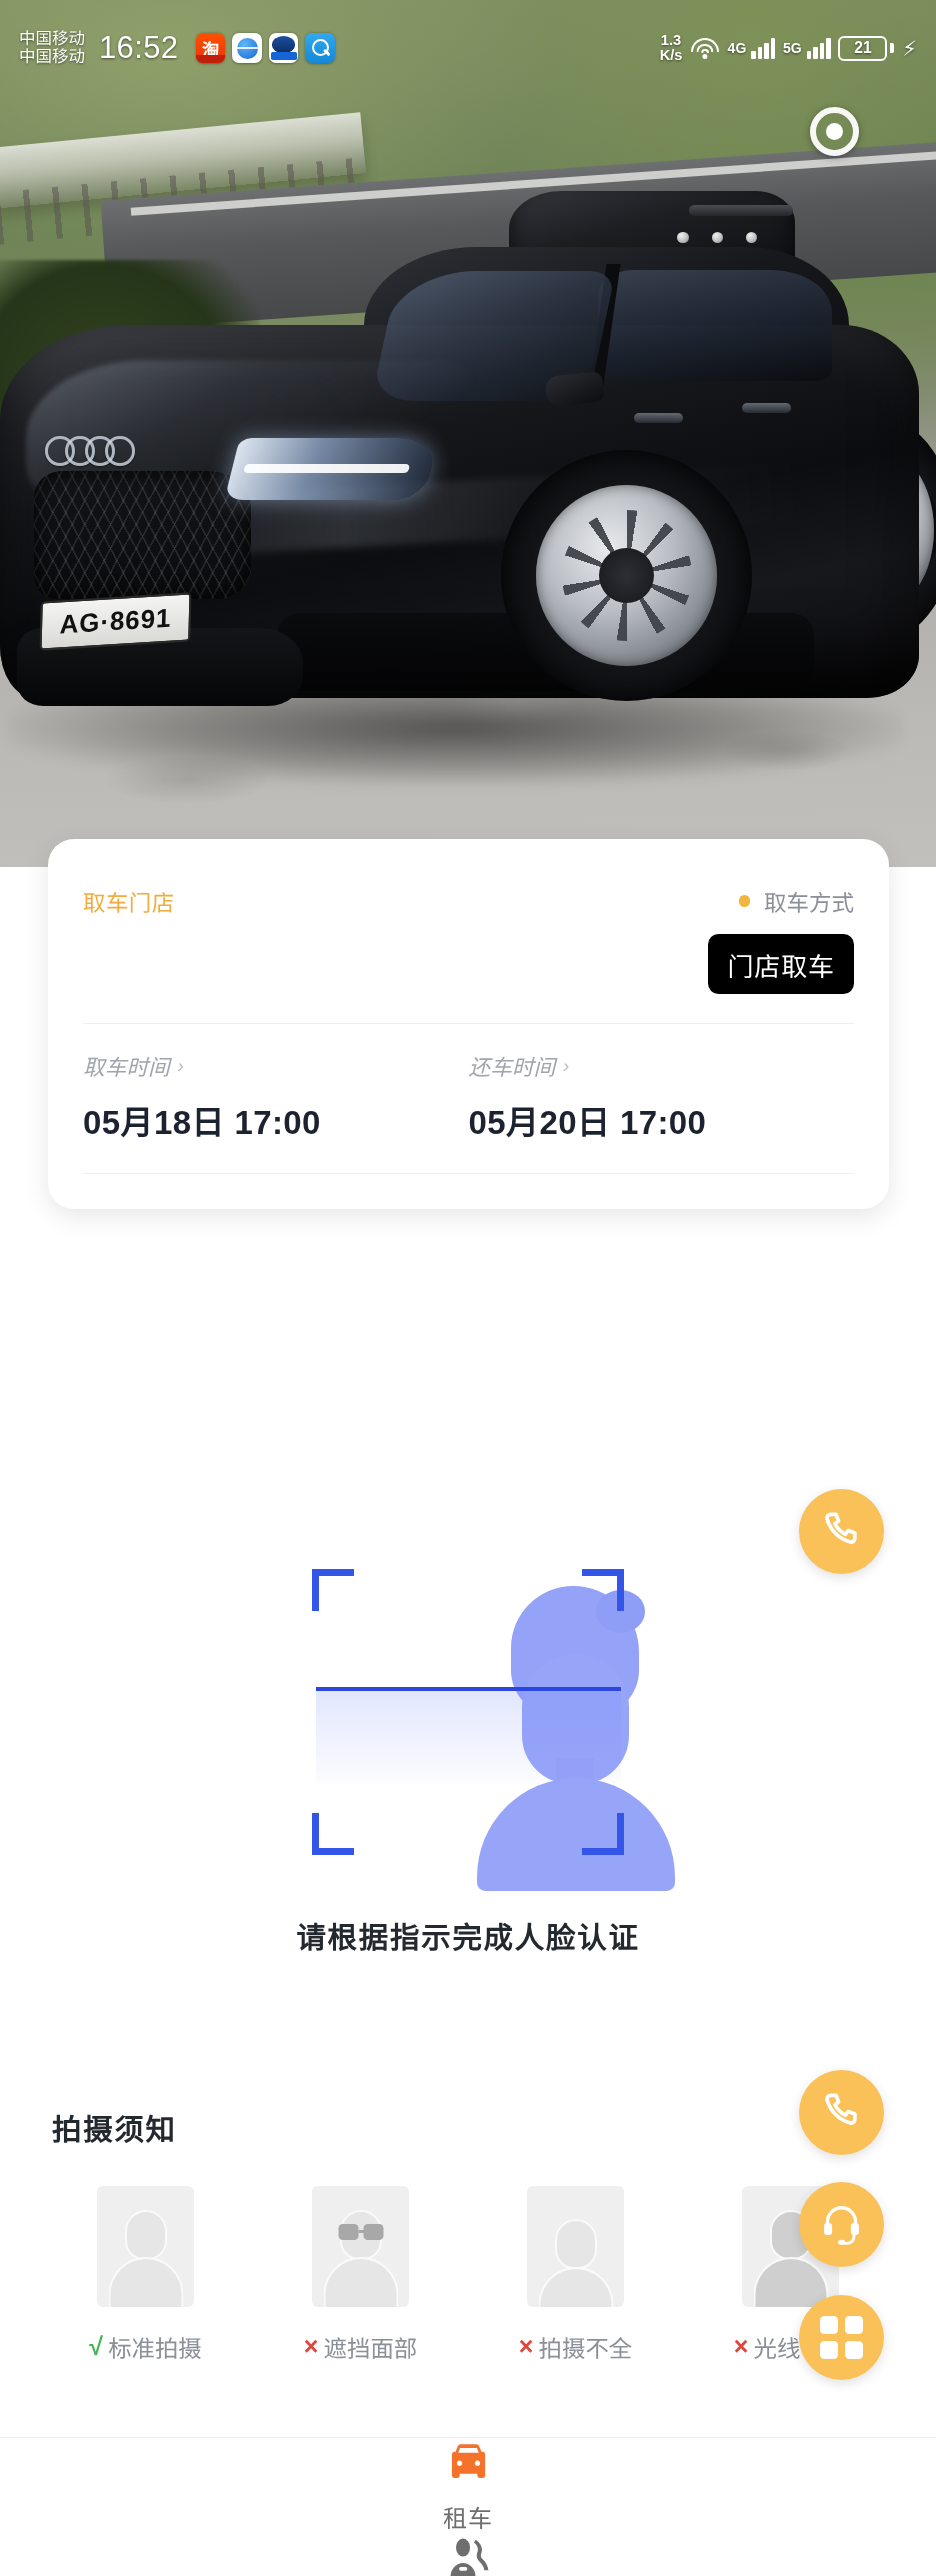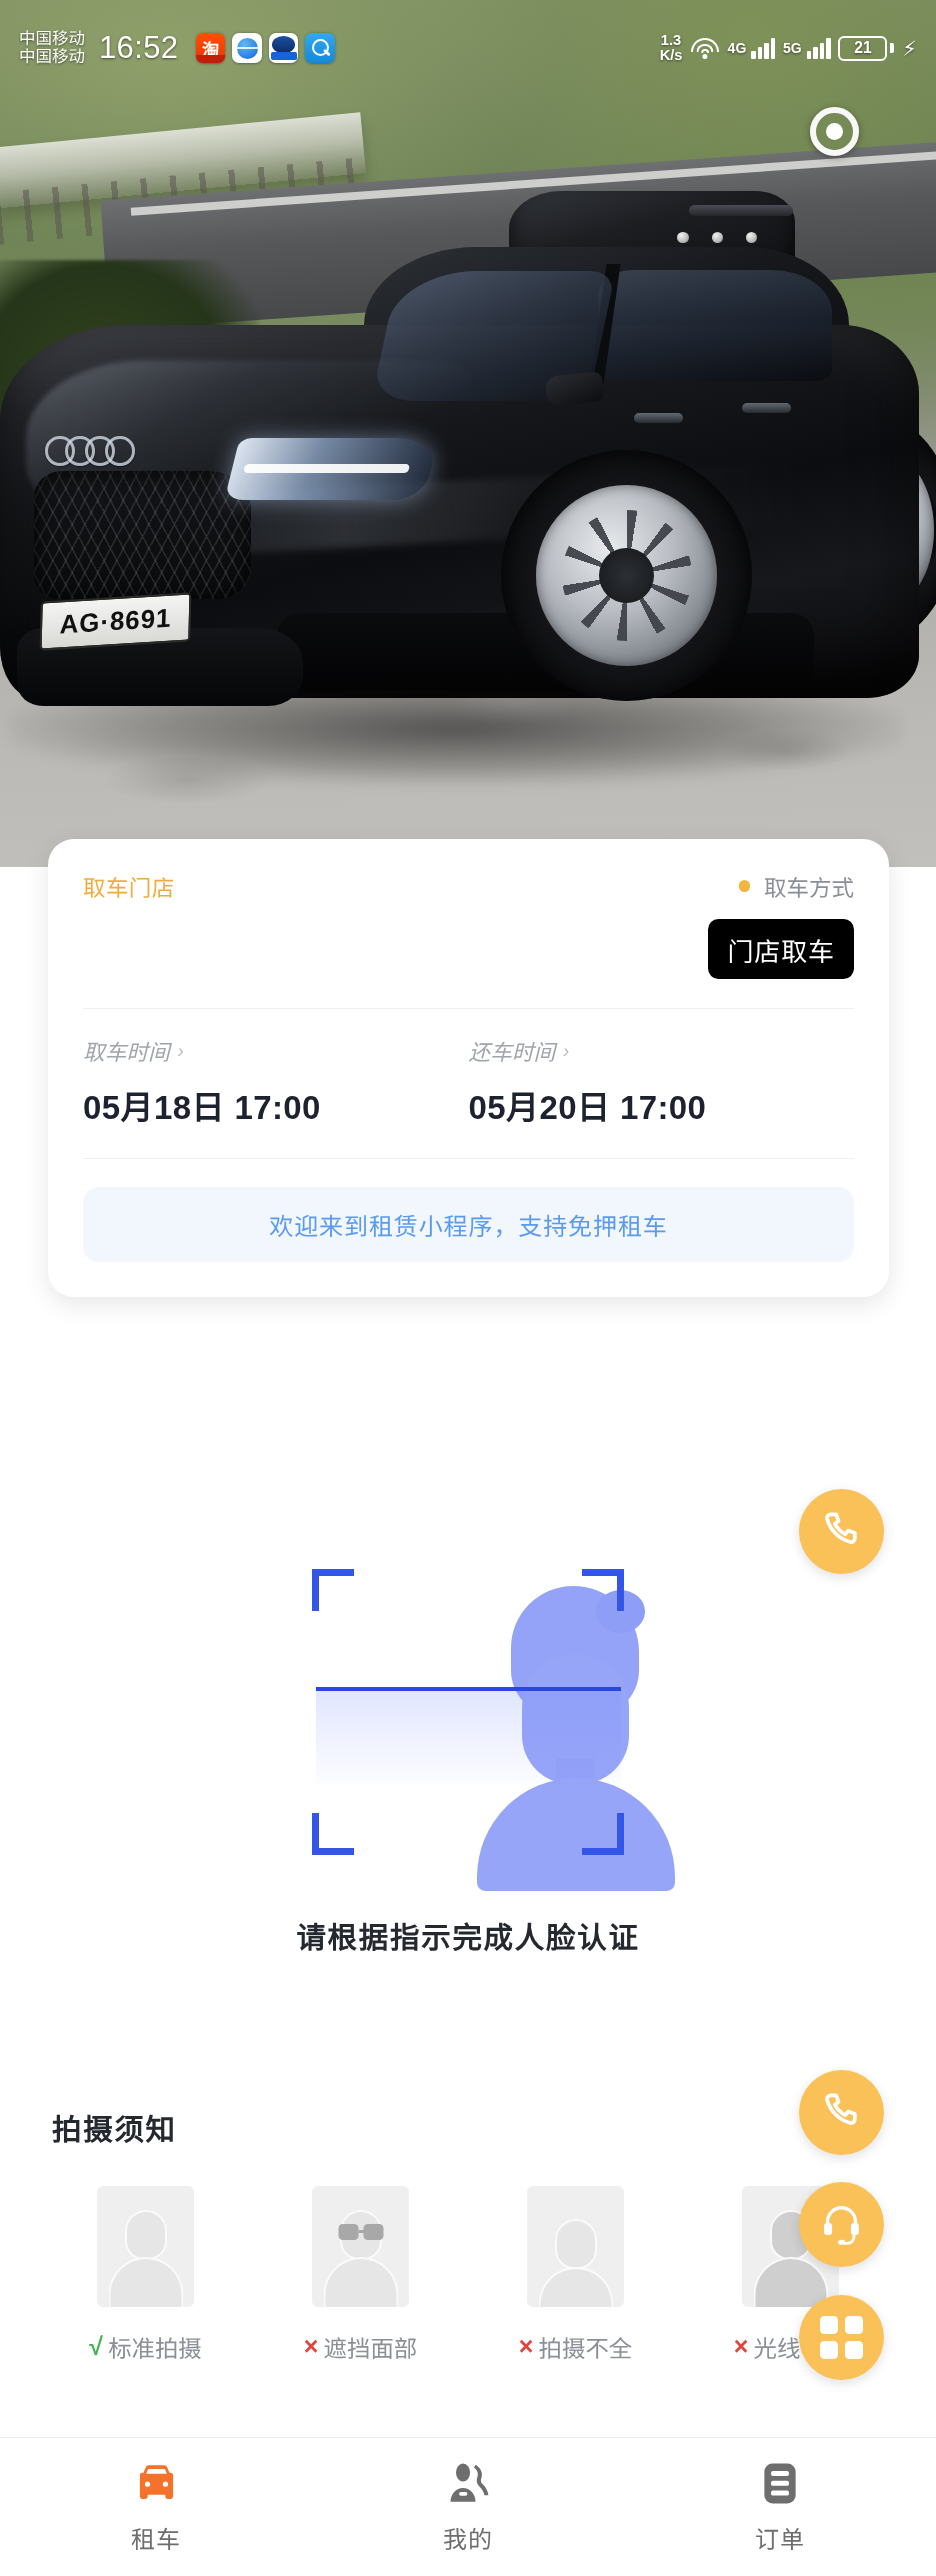--- a/index.html
+++ b/index.html
@@ -297,21 +297,21 @@
     display:flex; align-items:center; justify-content:center;
     box-shadow:0 1.7px 7px rgba(0,0,0,.35); cursor:pointer;
   }
   .hero-target span { width:17.3px; height:17.3px; border-radius:50%; background:#fff; display:block; }
 
   
   .card {
     position:absolute; left:48px; top:839px; width:841px;
     background:#fff; border-radius:26px;
     box-shadow:0 7px 26px rgba(0,0,0,.10);
-    padding:31px 35px 35px 35px; z-index:20;
+    padding:46px 35px 35px 35px; z-index:20;
   }
   .card-row1 { display:flex; justify-content:space-between; align-items:flex-start; }
   .lbl-store { color:#f0ad3e; font-size:22.5px; letter-spacing:0.4px; }
   .store-name { margin-top:19px; font-size:36px; font-weight:bold; color:#1d2230; letter-spacing:0.9px; }
   .pick-side { display:flex; flex-direction:column; align-items:flex-end; }
   .pick-label { display:flex; align-items:center; gap:14px; color:#8a8f99; font-size:22.5px; }
   .pick-dot { width:11.3px; height:11.3px; border-radius:50%; background:#f0b63e; display:block; }
   .pick-chip {
     margin-top:17.3px; background:#000; color:#fff; border-radius:10.4px;
     padding:11.3px 19px; font-size:26px; font-weight:500; letter-spacing:0.9px;
@@ -426,21 +426,21 @@
   .ico-head { width:49px; height:47px; position:relative; }
   .ico-head svg { width:49px; height:47px; }
   .ico-grid { width:43px; height:43px; display:grid; grid-template-columns:1fr 1fr;
               grid-template-rows:1fr 1fr; gap:7px; }
   .ico-grid i { background:#fff; border-radius:4.3px; display:block; }
 
   
   .tabbar {
     position:absolute; left:0; bottom:0; width:936px; height:139px;
     background:#fff; border-top:0.9px solid #ececec;
-    display:flex; z-index:45;
+    display:flex; z-index:45;flex-direction:column;
   }
   .tab { flex:1; display:flex; flex-direction:column; align-items:center; justify-content:center; gap:12px; cursor:pointer; }
   .tab-ico { height:49px; display:flex; align-items:center; justify-content:center; }
   .tab-label { font-size:24px; color:#6e6e6e; letter-spacing:0.9px; }
   .tab.active .tab-label { color:#6e6e6e; }
 </style>
 </head>
 <body>
 
 <div id="app">
@@ -574,21 +574,20 @@
           <span>还车时间</span>
           <span class="chev">›</span>
         </div>
         <div class="time-value">05月20日 17:00</div>
       </div>
     </div>
 
     <div class="divider"></div>
 
 
-    <div class="notice">欢迎来到租赁小程序，支持免押租车</div>
   </div>
 
   <div class="face-wrap">
     <div class="face-box">
       <div class="avatar-shape">
         <div class="av-hair"></div>
         <div class="av-bun"></div>
         <div class="av-face"></div>
         <div class="av-neck"></div>
         <div class="av-shoulders"></div>

